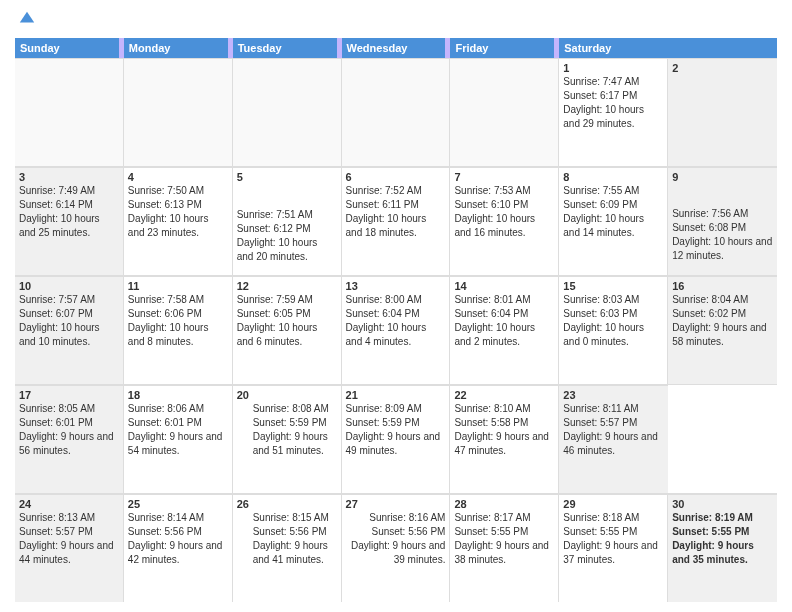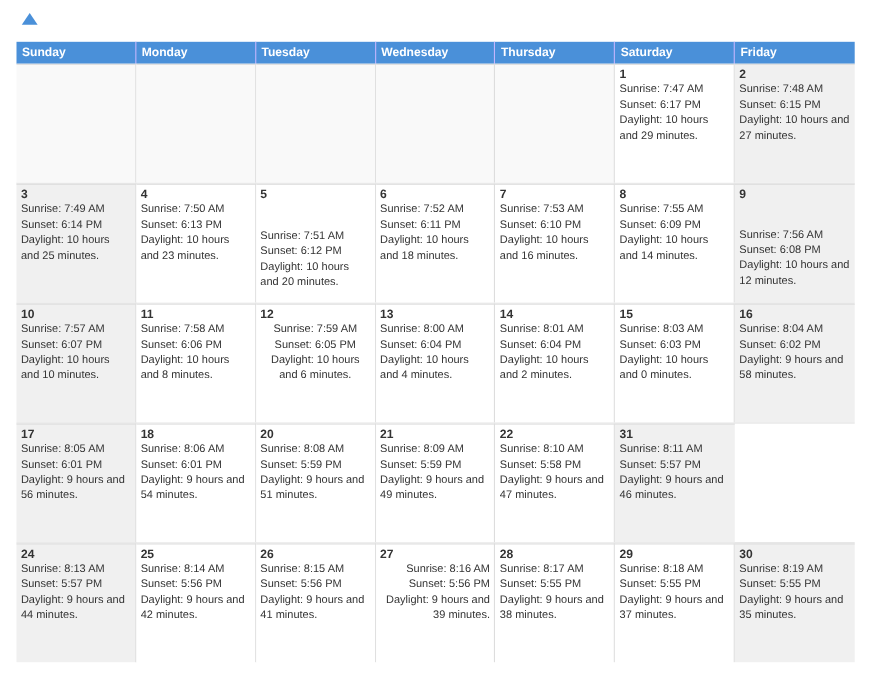--- a/index.html
+++ b/index.html
@@ -61,21 +61,21 @@
       display: grid;
       grid-template-columns: repeat(7, 1fr);
       background: #4a90d9;
     }
     .cal-header-cell {
       color: #fff;
       font-size: 11px;
       font-weight: bold;
       padding: 4px 5px;
       text-align: left;
-      border-right: 1px solid #c4b5fd;
+      border-right: 5px solid #c4b5fd;
     }
     .cal-header-cell:last-child { border-right: none; }
     .cal-body {
       display: flex;
       flex-direction: column;
       flex: 1;
     }
     .cal-row {
       display: grid;
       grid-template-columns: repeat(7, 1fr);
@@ -128,42 +128,38 @@
       <div class="location"></div>
     </div>
   </div>
 
   <div class="calendar">
     <div class="cal-header">
     <div class="cal-header-cell">Sunday</div>
         <div class="cal-header-cell">Monday</div>
         <div class="cal-header-cell">Tuesday</div>
         <div class="cal-header-cell">Wednesday</div>
-        <div class="cal-header-cell">Thursday</div>
+        <div class="cal-header-cell">Friday</div>
         <div class="cal-header-cell">Saturday</div>
-        <div class="cal-header-cell">Friday</div>
       </div>
     <div class="cal-body">
     <div class="cal-row">
           <div class="cal-cell empty"></div>
           <div class="cal-cell empty"></div>
           <div class="cal-cell empty"></div>
           <div class="cal-cell empty"></div>
           <div class="cal-cell empty"></div>
           <div class="cal-cell">
             <div class="day-num">1</div>
             <div class="day-info" style="white-space: pre-line;">Sunrise: 7:47 AM
 Sunset: 6:17 PM
 Daylight: 10 hours and 29 minutes.</div>
           </div>
           <div class="cal-cell shaded">
             <div class="day-num">2</div>
-            <div class="day-info" style="white-space: pre-line;">Sunrise: 7:48 AM
-Sunset: 6:15 PM
-Daylight: 10 hours and 27 minutes.</div>
           </div>
         </div>
         <div class="cal-row">
           <div class="cal-cell shaded">
             <div class="day-num">3</div>
             <div class="day-info" style="white-space: pre-line;">Sunrise: 7:49 AM
 Sunset: 6:14 PM
 Daylight: 10 hours and 25 minutes.</div>
           </div>
           <div class="cal-cell">
@@ -211,21 +207,21 @@
 Daylight: 10 hours and 10 minutes.</div>
           </div>
           <div class="cal-cell">
             <div class="day-num">11</div>
             <div class="day-info" style="white-space: pre-line;">Sunrise: 7:58 AM
 Sunset: 6:06 PM
 Daylight: 10 hours and 8 minutes.</div>
           </div>
           <div class="cal-cell">
             <div class="day-num">12</div>
-            <div class="day-info" style="white-space: pre-line; text-align: center;">Sunrise: 7:59 AM
+            <div class="day-info" style="white-space: pre-line;">Sunrise: 7:59 AM
 Sunset: 6:05 PM
 Daylight: 10 hours and 6 minutes.</div>
           </div>
           <div class="cal-cell">
             <div class="day-num">13</div>
             <div class="day-info" style="white-space: pre-line;">Sunrise: 8:00 AM
 Sunset: 6:04 PM
 Daylight: 10 hours and 4 minutes.</div>
           </div>
           <div class="cal-cell">
@@ -255,59 +251,59 @@
 Daylight: 9 hours and 56 minutes.</div>
           </div>
           <div class="cal-cell">
             <div class="day-num">18</div>
             <div class="day-info" style="white-space: pre-line;">Sunrise: 8:06 AM
 Sunset: 6:01 PM
 Daylight: 9 hours and 54 minutes.</div>
           </div>
           <div class="cal-cell">
             <div class="day-num">20</div>
-            <div class="day-info" style="white-space: pre-line;">Sunrise: 8:08 AM
+            <div class="day-info" style="white-space: pre-line; margin-left: 16px;">Sunrise: 8:08 AM
 Sunset: 5:59 PM
 Daylight: 9 hours and 51 minutes.</div>
           </div>
           <div class="cal-cell">
             <div class="day-num">21</div>
             <div class="day-info" style="white-space: pre-line;">Sunrise: 8:09 AM
 Sunset: 5:59 PM
 Daylight: 9 hours and 49 minutes.</div>
           </div>
           <div class="cal-cell">
             <div class="day-num">22</div>
             <div class="day-info" style="white-space: pre-line;">Sunrise: 8:10 AM
 Sunset: 5:58 PM
 Daylight: 9 hours and 47 minutes.</div>
           </div>
           <div class="cal-cell shaded">
-            <div class="day-num">31</div>
+            <div class="day-num">23</div>
             <div class="day-info" style="white-space: pre-line;">Sunrise: 8:11 AM
 Sunset: 5:57 PM
 Daylight: 9 hours and 46 minutes.</div>
           </div>
         </div>
         <div class="cal-row">
           <div class="cal-cell shaded">
             <div class="day-num">24</div>
             <div class="day-info" style="white-space: pre-line;">Sunrise: 8:13 AM
 Sunset: 5:57 PM
 Daylight: 9 hours and 44 minutes.</div>
           </div>
           <div class="cal-cell">
             <div class="day-num">25</div>
             <div class="day-info" style="white-space: pre-line;">Sunrise: 8:14 AM
 Sunset: 5:56 PM
 Daylight: 9 hours and 42 minutes.</div>
           </div>
           <div class="cal-cell">
             <div class="day-num">26</div>
-            <div class="day-info" style="white-space: pre-line;">Sunrise: 8:15 AM
+            <div class="day-info" style="white-space: pre-line; margin-left: 16px;">Sunrise: 8:15 AM
 Sunset: 5:56 PM
 Daylight: 9 hours and 41 minutes.</div>
           </div>
           <div class="cal-cell">
             <div class="day-num">27</div>
             <div class="day-info" style="white-space: pre-line; text-align: right;">Sunrise: 8:16 AM
 Sunset: 5:56 PM
 Daylight: 9 hours and 39 minutes.</div>
           </div>
           <div class="cal-cell">
@@ -317,20 +313,20 @@
 Daylight: 9 hours and 38 minutes.</div>
           </div>
           <div class="cal-cell">
             <div class="day-num">29</div>
             <div class="day-info" style="white-space: pre-line;">Sunrise: 8:18 AM
 Sunset: 5:55 PM
 Daylight: 9 hours and 37 minutes.</div>
           </div>
           <div class="cal-cell shaded">
             <div class="day-num">30</div>
-            <div class="day-info" style="white-space: pre-line;">Sunrise: 8:19 AM
+            <div class="day-info" style="white-space: pre-line; font-weight: bold;">Sunrise: 8:19 AM
 Sunset: 5:55 PM
 Daylight: 9 hours and 35 minutes.</div>
           </div>
         </div>
       </div>
   </div>
 </div>
 
 </body></html>

